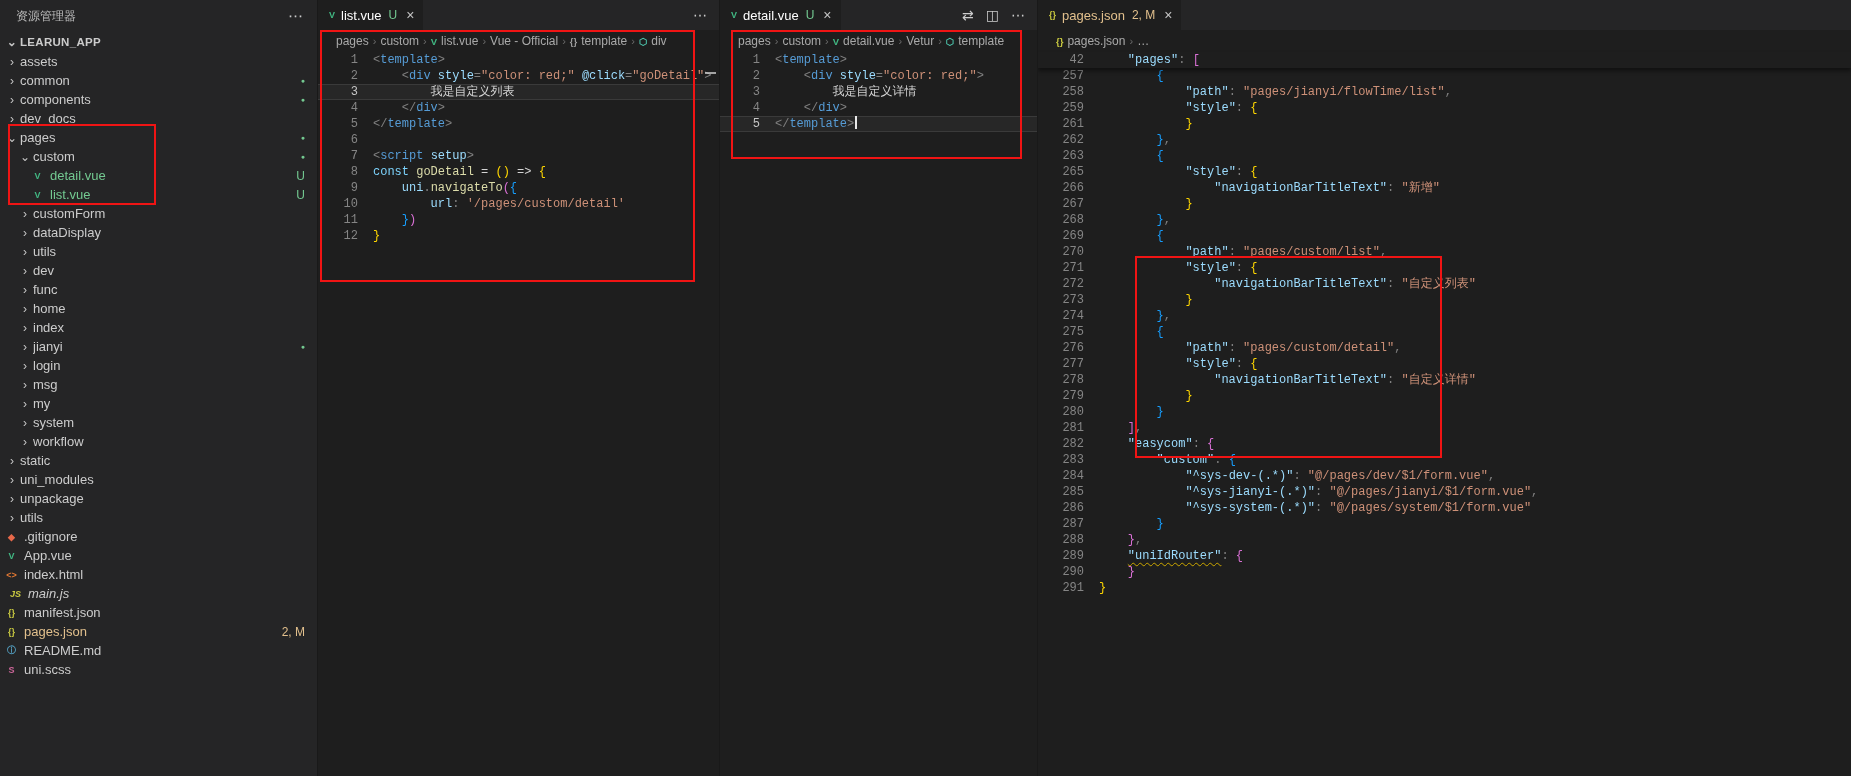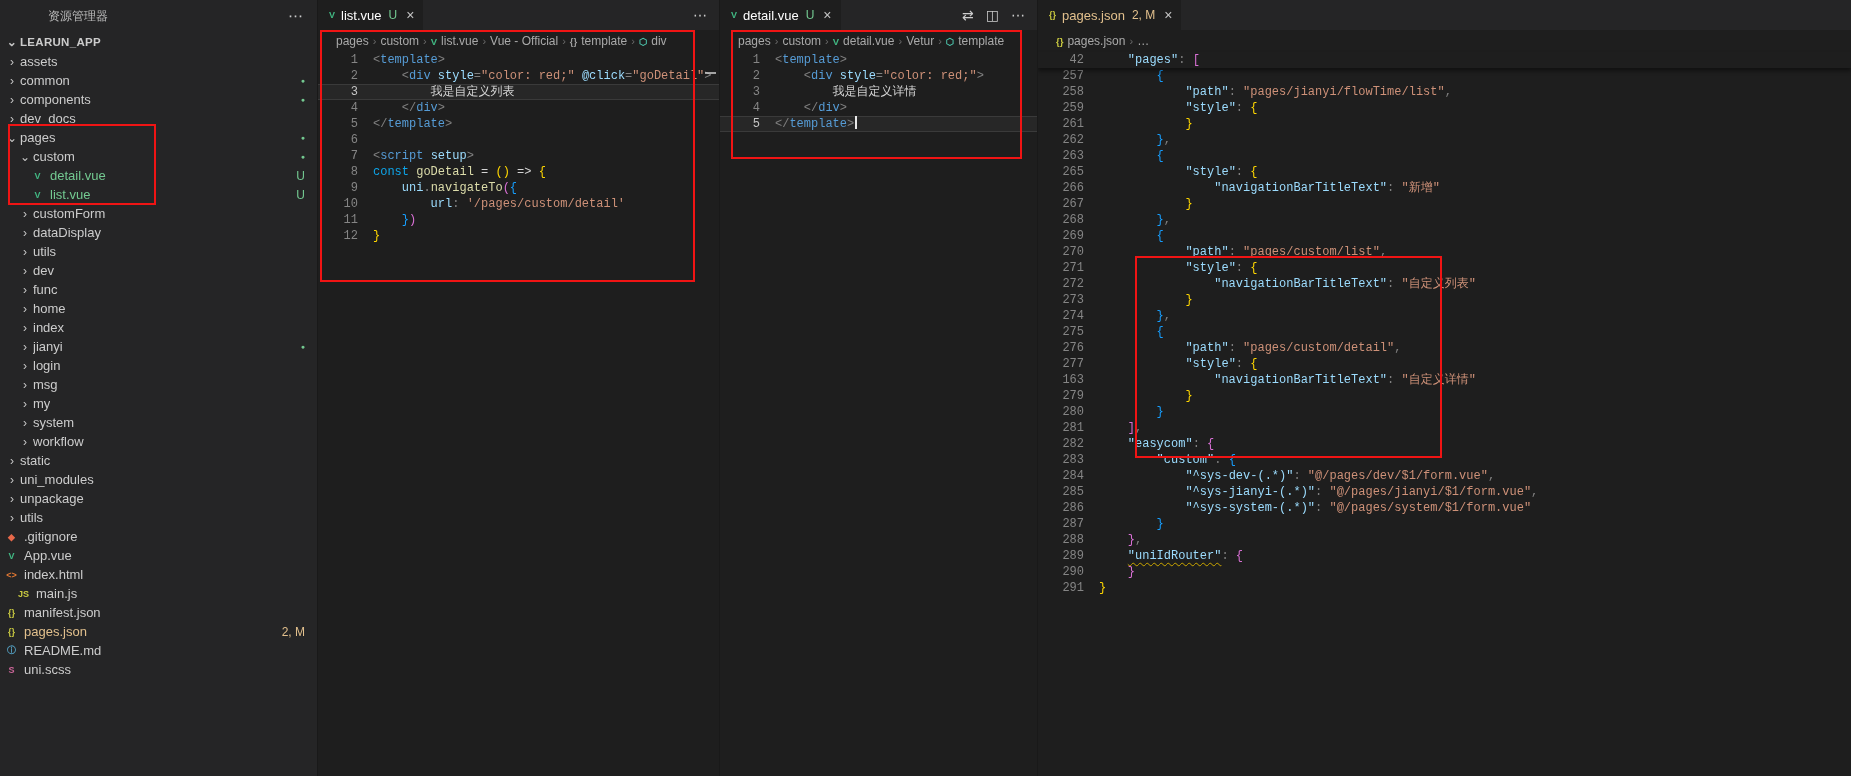--- a/index.html
+++ b/index.html
@@ -3,21 +3,21 @@
 <meta charset="utf-8">
 <style>
   html,body{margin:0;padding:0;background:#1e1e1e;}
   body{width:1851px;height:776px;overflow:hidden;position:relative;
        font-family:"Liberation Sans",sans-serif;color:#cccccc;-webkit-font-smoothing:antialiased;}
   .app{display:flex;width:100%;height:100%;}
 
   
   .sidebar{width:317px;flex-shrink:0;background:#252526;height:100%;position:relative;overflow:hidden;}
   .sb-header{height:32px;display:flex;align-items:center;justify-content:space-between;
-             padding:0 14px 0 28px;font-size:12px;color:#bbbbbb;margin-left:20px;}
+             padding:0 14px 0 16px;font-size:12px;color:#bbbbbb;}
   .sb-more{color:#cccccc;font-size:15px;cursor:pointer;}
   .sb-root{height:20px;display:flex;align-items:center;font-size:11.5px;font-weight:bold;
            color:#cccccc;padding-left:4px;letter-spacing:.3px;}
   .chev{width:16px;text-align:center;color:#c5c5c5;font-size:12px;flex-shrink:0;}
   .trow{height:19px;display:flex;align-items:center;font-size:13px;color:#cccccc;white-space:nowrap;cursor:pointer;}
   .ficon{width:15px;text-align:center;margin-right:5px;font-size:9px;font-weight:bold;flex-shrink:0;
          font-family:"Liberation Sans",sans-serif;}
   .tlabel{overflow:hidden;text-overflow:ellipsis;}
   .trow.c-untracked .tlabel,.trow.c-untracked .tbadge{color:#73c991;}
   .trow.c-modified .tlabel,.trow.c-modified .tbadge{color:#e2c08d;}
@@ -55,21 +55,21 @@
   .pane-3 .lnum{width:46px;}
   .lcontent{white-space:pre;padding-left:15px;}
   .cline.cur{background:#272727;box-shadow:inset 0 1px 0 #3a3a3a,inset 0 -1px 0 #3a3a3a;}
   .cline.cur .lnum{color:#c6c6c6;}
   .sticky{background:#1e1e1e;box-shadow:0 3px 4px rgba(0,0,0,.45);position:relative;z-index:2;}
   .caret{display:inline-block;width:2px;height:13px;background:#e8e8e8;vertical-align:-2px;margin-left:1px;}
   .ov-marker{position:absolute;right:3px;top:20px;width:11px;height:2px;background:#d0d0d0;opacity:.75;}
 
   
   .tk-pun{color:#808080;} .tk-tag{color:#569cd6;} .tk-attr{color:#9cdcfe;}
-  .tk-str{color:#ce9178;} .tk-kw{color:#0ea5e9;}  .tk-fn{color:#dcdcaa;}
+  .tk-str{color:#ce9178;} .tk-kw{color:#7dd3fc;}  .tk-fn{color:#dcdcaa;}
   .tk-txt{color:#d4d4d4;} .tk-op{color:#d4d4d4;}  .tk-key{color:#9cdcfe;}
   .tk-b1{color:#ffd700;}  .tk-b2{color:#da70d6;}  .tk-b3{color:#179fff;}
   .tk-ws{}
   .tk-sq{text-decoration:underline wavy #cca700;text-underline-offset:3px;text-decoration-thickness:1px;}
 
   
   .ann{position:absolute;border:2px solid #f01414;z-index:20;pointer-events:none;}
 </style>
 </head>
 <body>
@@ -198,21 +198,21 @@
           <span class="tlabel">.gitignore</span>
         </div>
         <div class="trow" style="padding-left: 4px;">
           <span class="ficon" style="color:#41b883">V</span>
           <span class="tlabel">App.vue</span>
         </div>
         <div class="trow" style="padding-left: 4px;">
           <span class="ficon" style="color:#e37933">&lt;&gt;</span>
           <span class="tlabel">index.html</span>
         </div>
-        <div class="trow" style="padding-left: 16px;">
+        <div class="trow" style="padding-left: 8px; font-style: italic;">
           <span class="ficon" style="color:#cbcb41">JS</span>
           <span class="tlabel">main.js</span>
         </div>
         <div class="trow" style="padding-left: 4px;">
           <span class="ficon" style="color:#cbcb41">{}</span>
           <span class="tlabel">manifest.json</span>
         </div>
         <div class="trow c-modified" style="padding-left: 4px;">
           <span class="ficon" style="color:#cbcb41">{}</span>
           <span class="tlabel">pages.json</span>
@@ -478,21 +478,21 @@
         </div>
         <div class="cline">
           <span class="lnum">276</span>
           <span class="lcontent"><span class="tk-ws">            </span><span class="tk-key">"path"</span><span class="tk-pun">:</span><span class="tk-txt"> </span><span class="tk-str">"pages/custom/detail"</span><span class="tk-pun">,</span></span>
         </div>
         <div class="cline">
           <span class="lnum">277</span>
           <span class="lcontent"><span class="tk-ws">            </span><span class="tk-key">"style"</span><span class="tk-pun">:</span><span class="tk-txt"> </span><span class="tk-b1">{</span></span>
         </div>
         <div class="cline">
-          <span class="lnum">163</span>
+          <span class="lnum">278</span>
           <span class="lcontent"><span class="tk-ws">                </span><span class="tk-key">"navigationBarTitleText"</span><span class="tk-pun">:</span><span class="tk-txt"> </span><span class="tk-str">"自定义详情"</span></span>
         </div>
         <div class="cline">
           <span class="lnum">279</span>
           <span class="lcontent"><span class="tk-ws">            </span><span class="tk-b1">}</span></span>
         </div>
         <div class="cline">
           <span class="lnum">280</span>
           <span class="lcontent"><span class="tk-ws">        </span><span class="tk-b3">}</span></span>
         </div>

